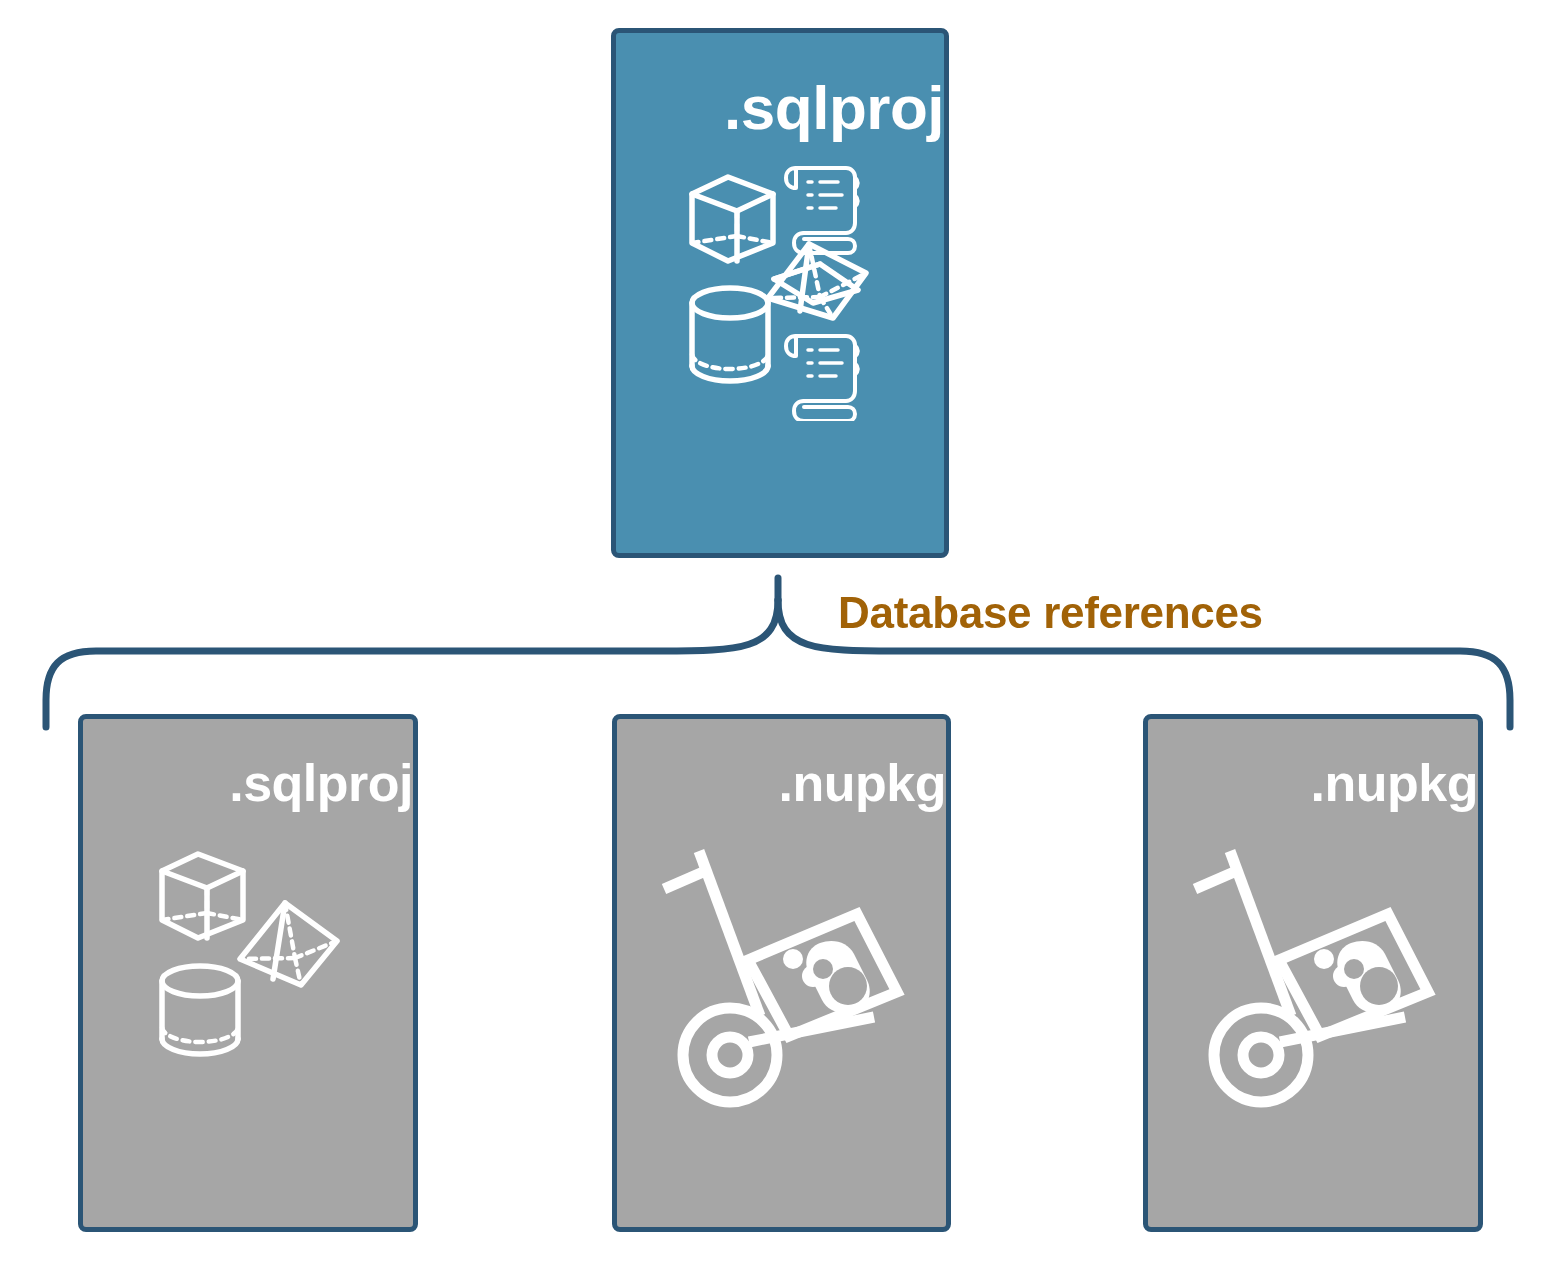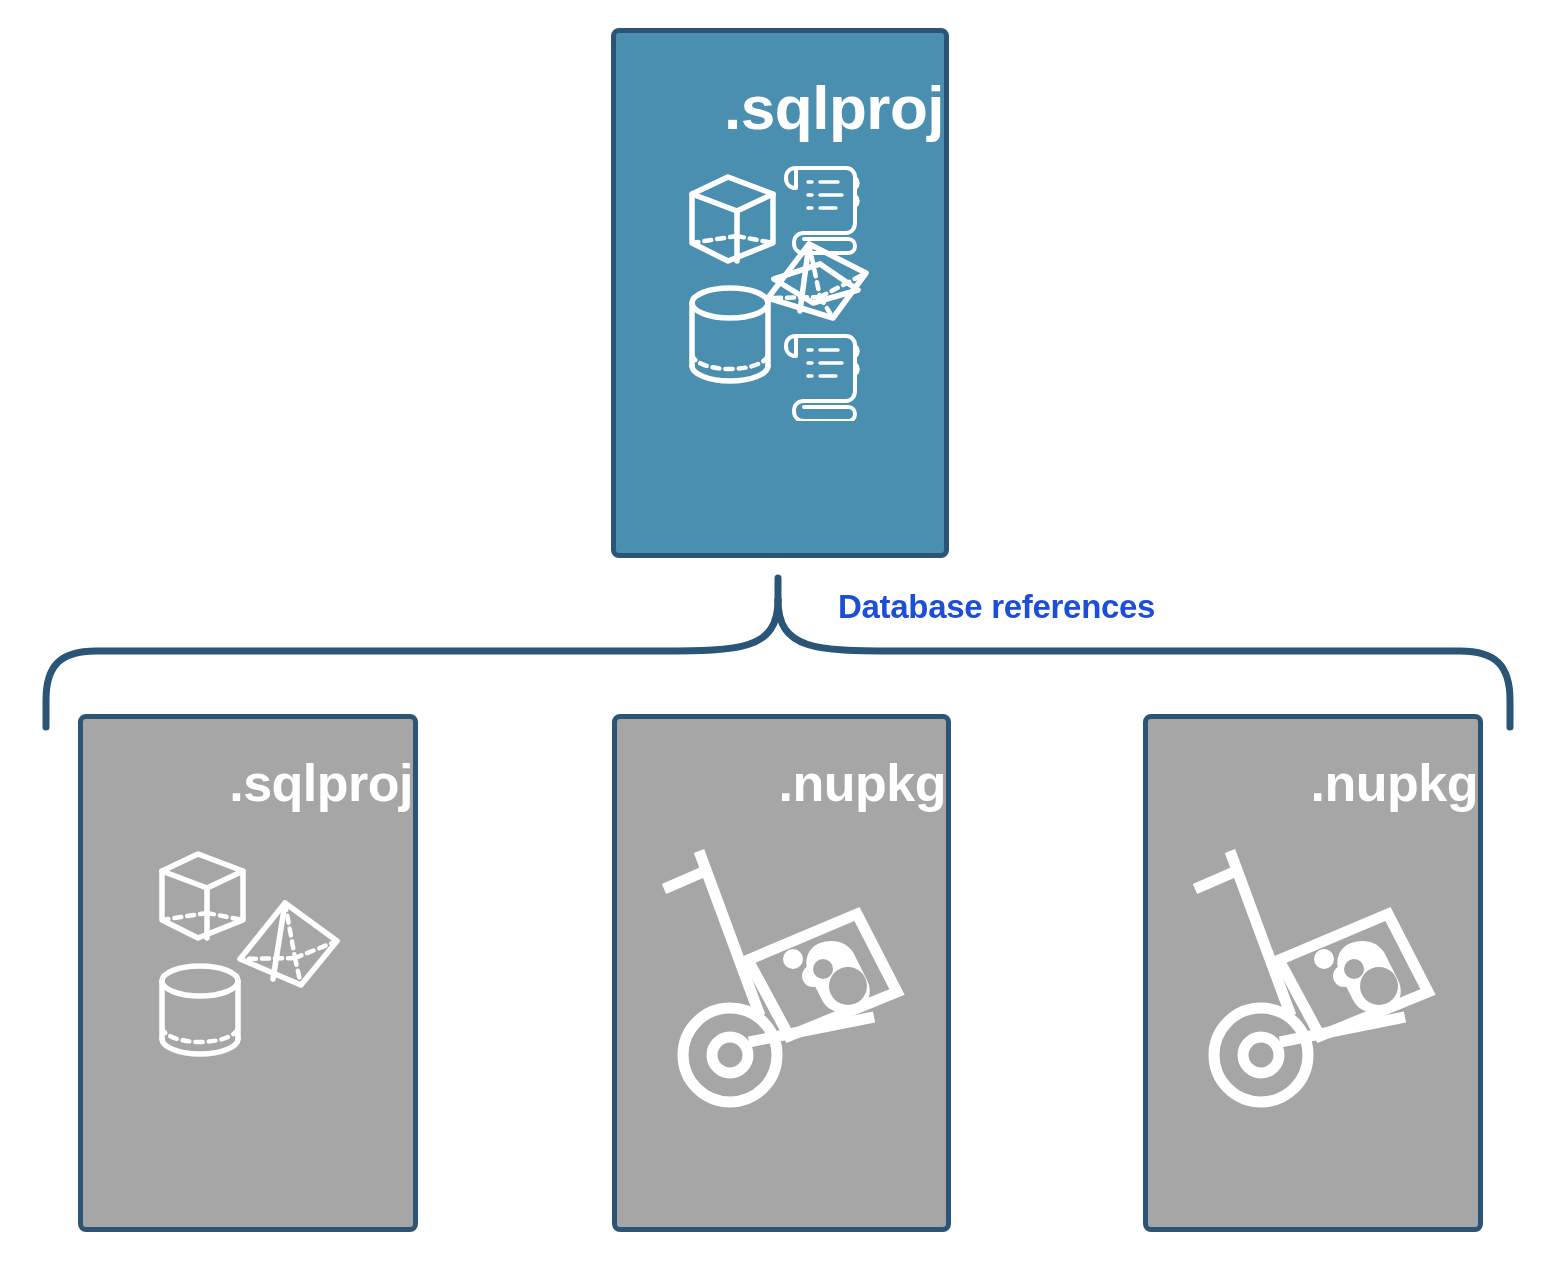--- a/index.html
+++ b/index.html
@@ -97,23 +97,23 @@
     top: 32px;
   }
   .card-ref-2 .card-art svg,
   .card-ref-3 .card-art svg {
     top: 20px;
   }
   .brace-label {
     position: absolute;
     left: 838px;
     top: 588px;
-    font-size: 33px;
+    font-size: 44px;
     font-weight: bold;
-    color: #1d4ed8;
+    color: #a16207;
     letter-spacing: -0.3px;
     white-space: nowrap;
     user-select: none;
   }
 </style>
 </head>
 <body>
 
 <div id="diagram-root">
 

